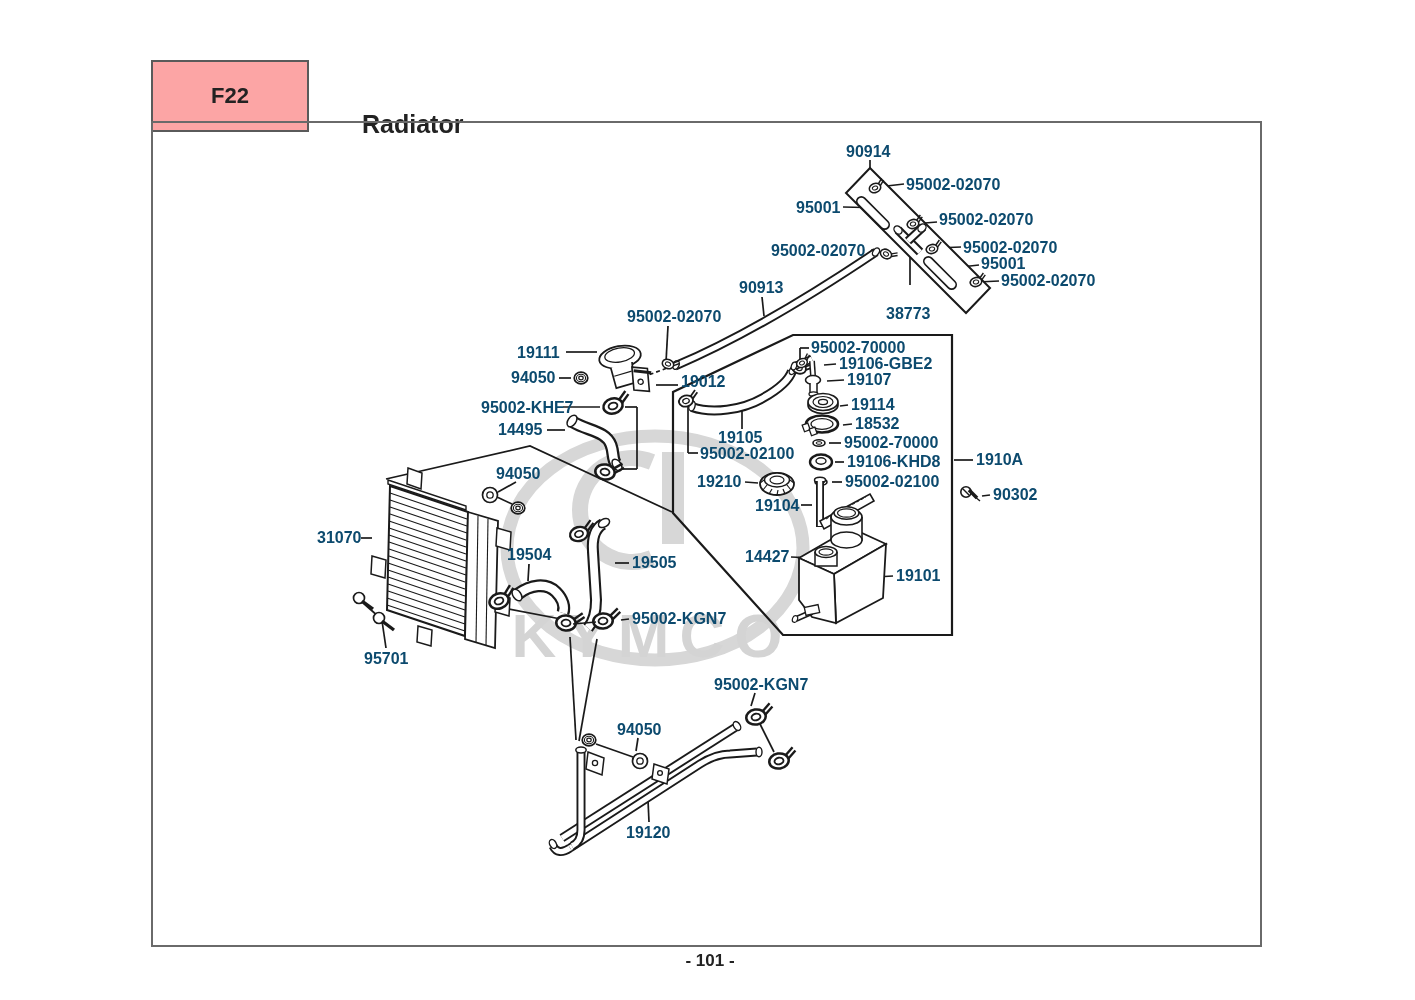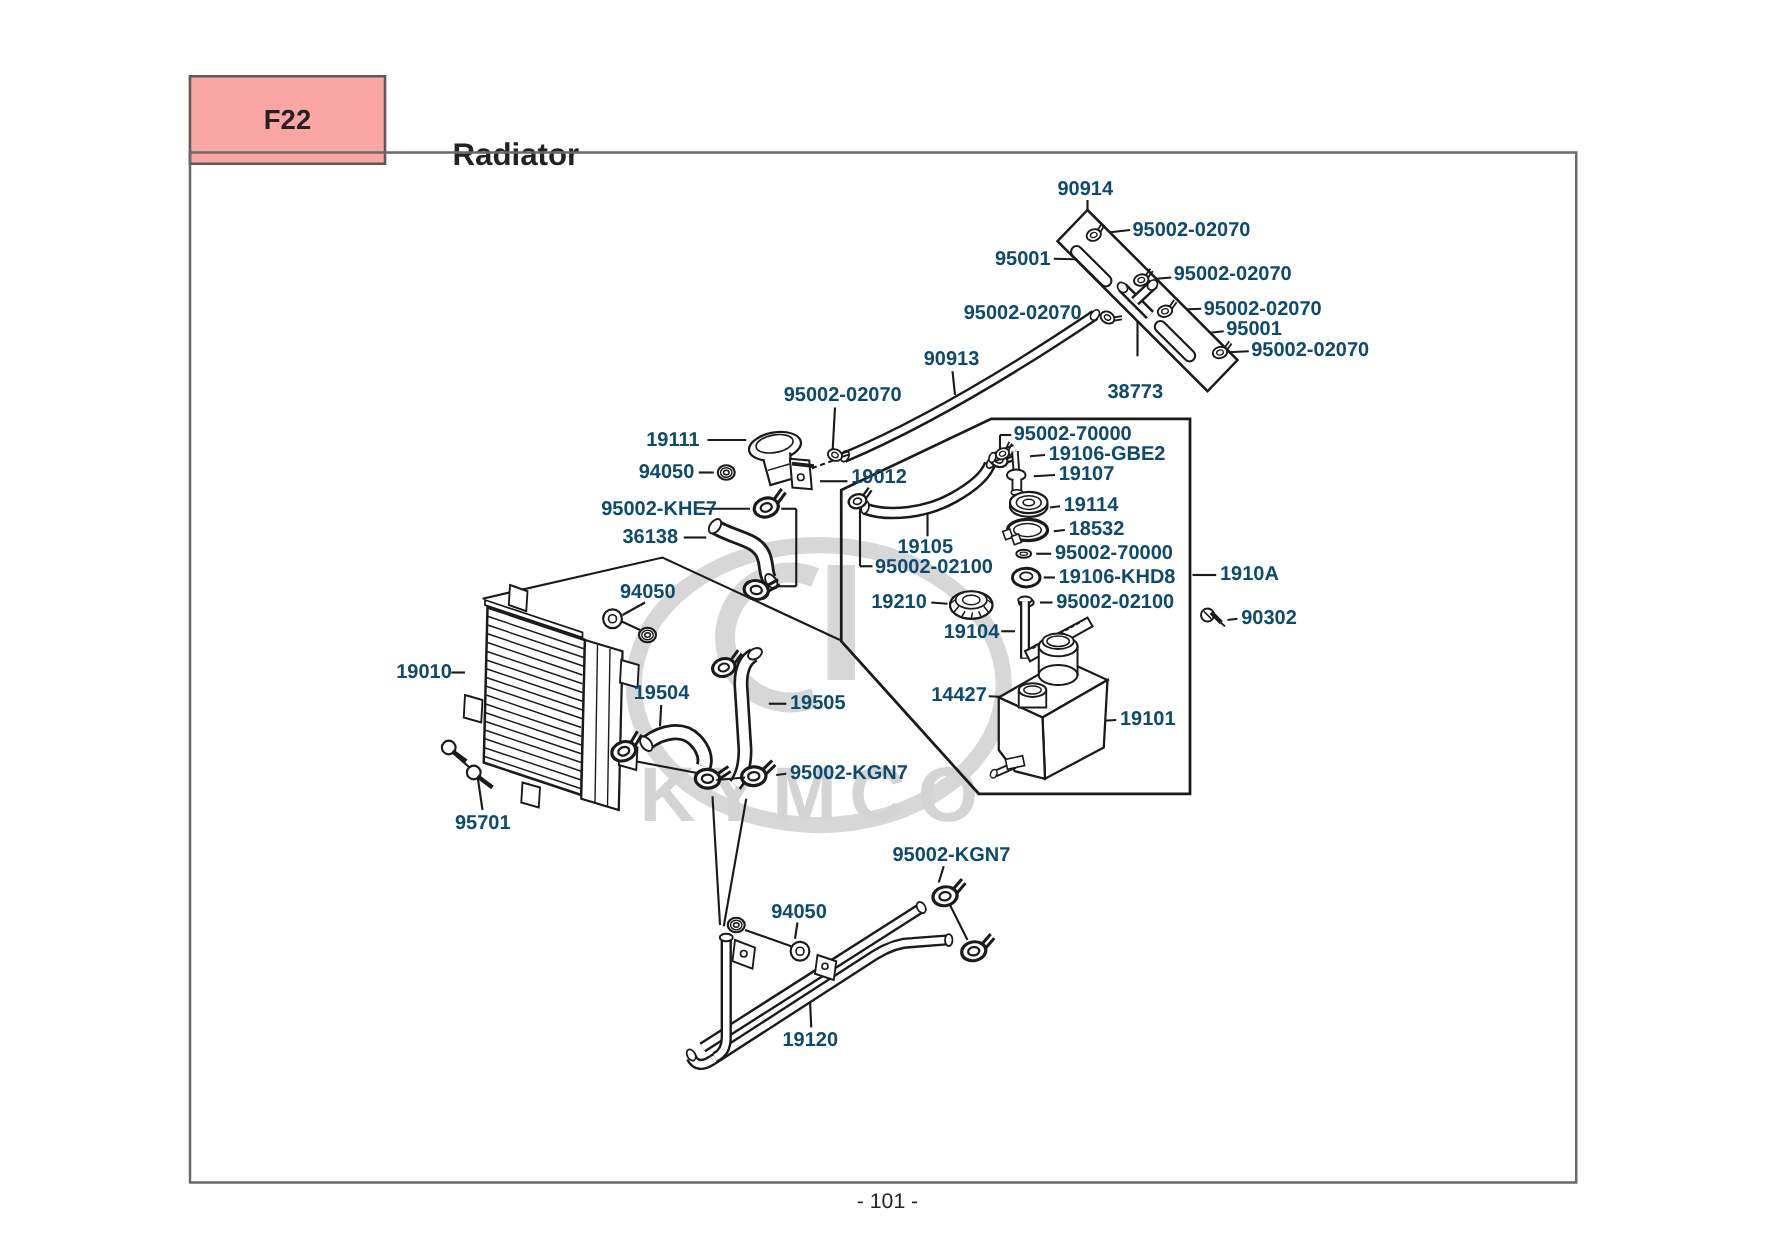--- a/index.html
+++ b/index.html
@@ -8,21 +8,21 @@
   #art{position:absolute;left:0;top:0;}
   .lbl{position:absolute;font-size:16px;font-weight:bold;color:#0c4a6e;white-space:nowrap;
        line-height:18px;letter-spacing:0px;}
   #f22-box{position:absolute;left:151px;top:60px;width:158px;height:72px;
            border:2px solid #5a5a5a;box-sizing:border-box;display:flex;align-items:center;justify-content:center;
            font-size:22px;font-weight:bold;color:#222;background:#fca5a5;}
   #main-border{position:absolute;left:151px;top:121px;width:1111px;height:826px;
            border:2px solid #6a6a6a;box-sizing:border-box;}
   #doc-title{position:absolute;left:362px;top:82px;font-size:25px;font-weight:bold;color:#222;margin-top:28px;}
   #page-num{position:absolute;left:655px;top:951px;width:110px;text-align:center;
-            font-size:17px;font-weight:normal;color:#222;}
+            font-size:17px;font-weight:bold;color:#222;}
 </style>
 </head>
 <body>
 
 <div id="stage">
 
 <svg id="art" width="1415" height="1000" viewBox="0 0 1415 1000">
   <defs>
     <g id="sym-clamp">
       <ellipse cx="0" cy="0" rx="6.5" ry="5" fill="#fff" stroke="#1a1a1a" stroke-width="1.7"></ellipse>
@@ -355,23 +355,23 @@
 <div class="lbl" style="left:771px;top:242px">95002-02070</div>
 <div class="lbl" style="left:963px;top:239px">95002-02070</div>
 <div class="lbl" style="left:981px;top:255px">95001</div>
 <div class="lbl" style="left:1001px;top:272px">95002-02070</div>
 <div class="lbl" style="left:886px;top:305px">38773</div>
 <div class="lbl" style="left:739px;top:279px">90913</div>
 <div class="lbl" style="left:627px;top:308px">95002-02070</div>
 <div class="lbl" style="left:517px;top:344px">19111</div>
 <div class="lbl" style="left:511px;top:369px">94050</div>
 <div class="lbl" style="left:481px;top:399px">95002-KHE7</div>
-<div class="lbl" style="left:498px;top:421px">36138</div>
+<div class="lbl" style="left:498px;top:421px">14495</div>
 <div class="lbl" style="left:496px;top:465px">94050</div>
-<div class="lbl" style="left:317px;top:529px">19010</div>
+<div class="lbl" style="left:317px;top:529px">31070</div>
 <div class="lbl" style="left:364px;top:650px">95701</div>
 <div class="lbl" style="left:507px;top:546px">19504</div>
 <div class="lbl" style="left:632px;top:554px">19505</div>
 <div class="lbl" style="left:632px;top:610px">95002-KGN7</div>
 <div class="lbl" style="left:681px;top:373px">19012</div>
 <div class="lbl" style="left:718px;top:429px">19105</div>
 <div class="lbl" style="left:700px;top:445px">95002-02100</div>
 <div class="lbl" style="left:811px;top:339px">95002-70000</div>
 <div class="lbl" style="left:839px;top:355px">19106-GBE2</div>
 <div class="lbl" style="left:847px;top:371px">19107</div>

